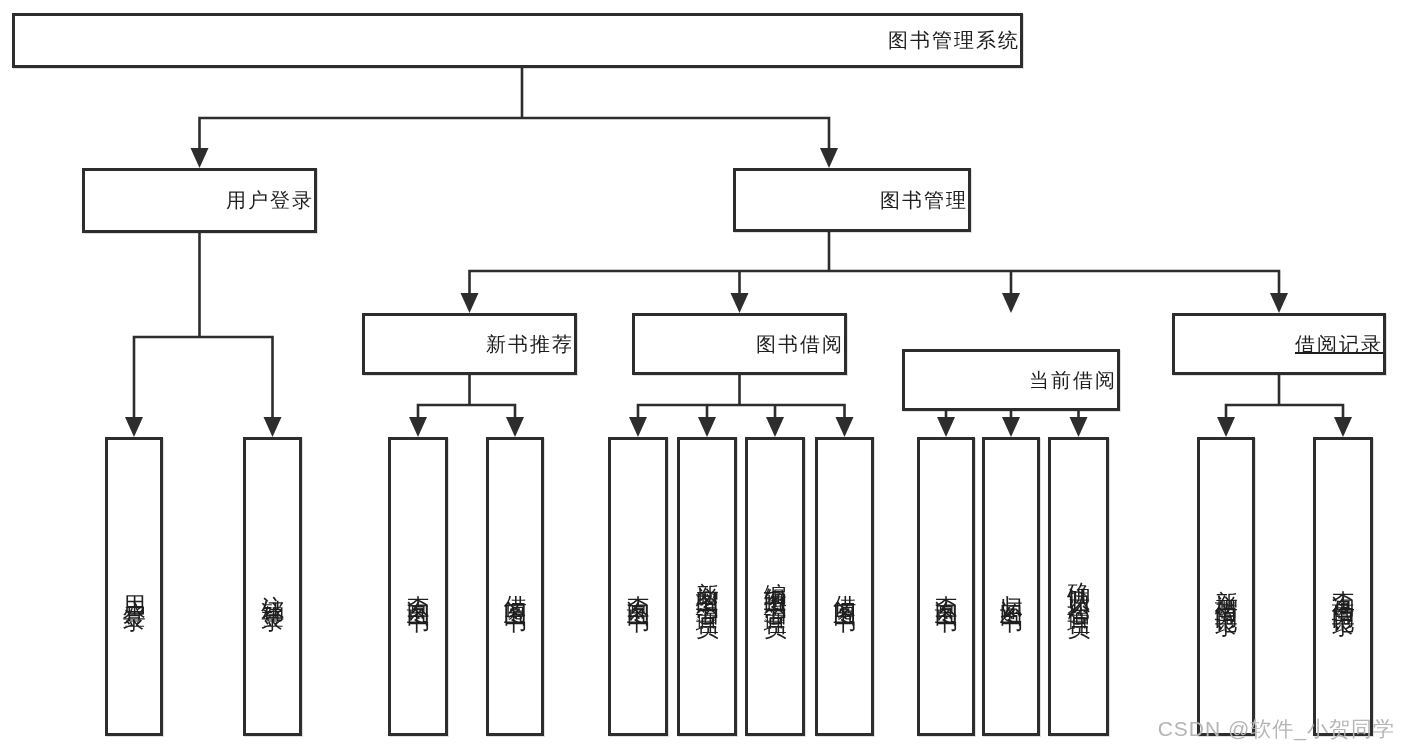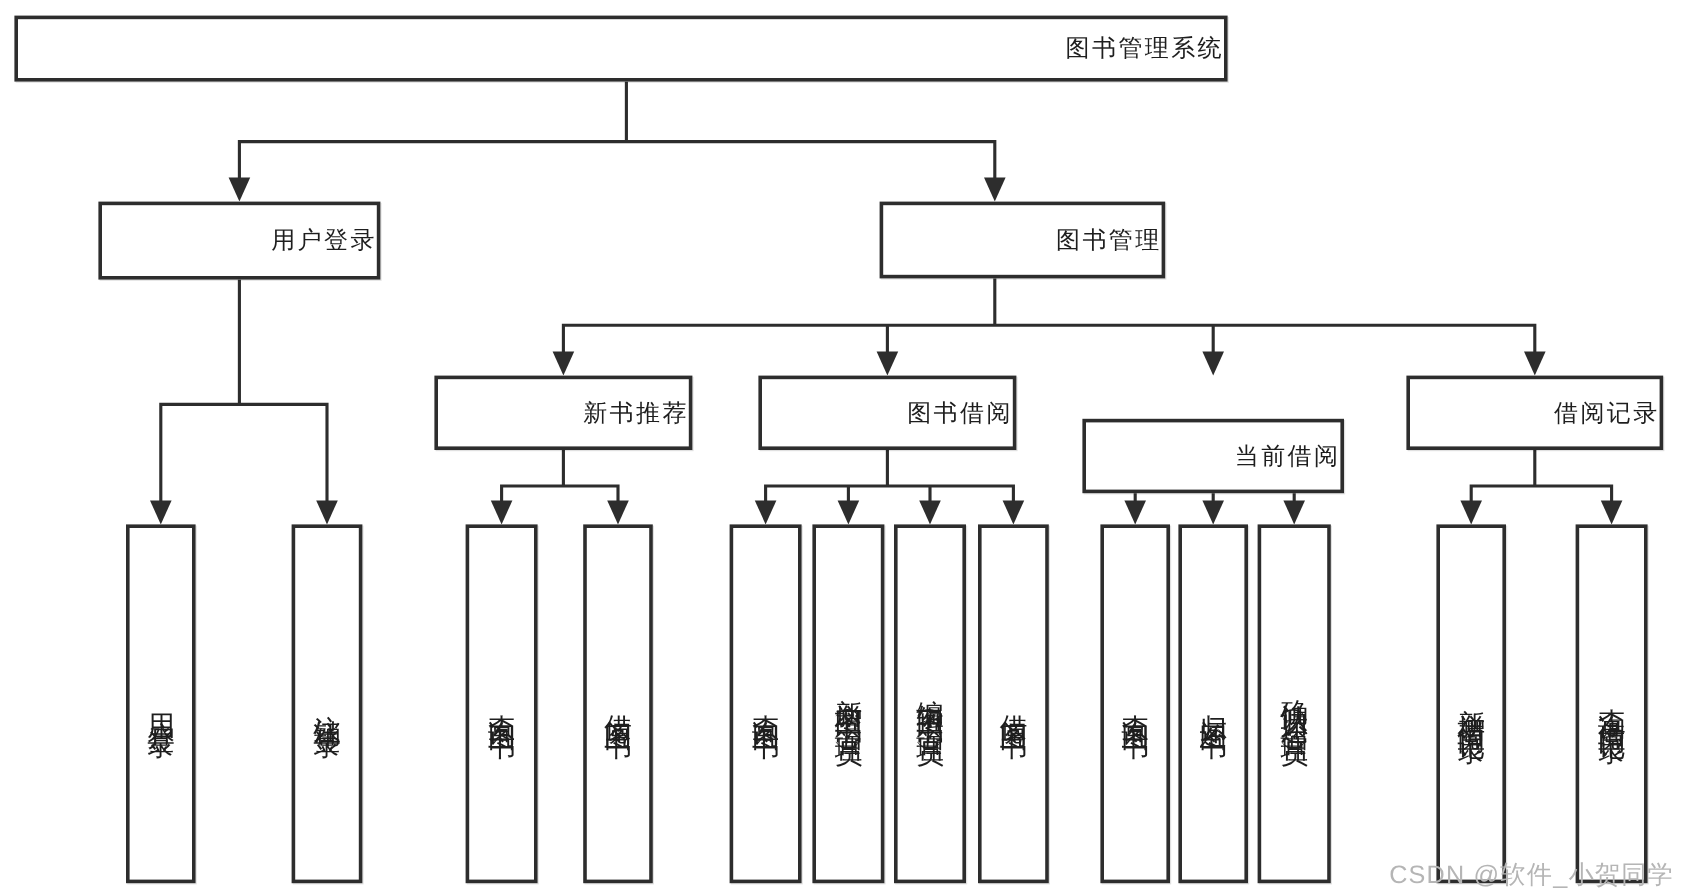--- a/index.html
+++ b/index.html
@@ -118,21 +118,21 @@
 
   <div class="node" style="left:362px; top:313px; width:215px; height:62px;">
     <span class="hlabel">新书推荐</span>
   </div>
   <div class="node" style="left:632px; top:313px; width:215px; height:62px;">
     <span class="hlabel">图书借阅</span>
   </div>
   <div class="node" style="left:902px; top:313px; width:218px; height:62px;margin-top:36px;">
     <span class="hlabel">当前借阅</span>
   </div>
-  <div class="node" style="left:1172px; top:313px; width:214px; height:62px;">
+  <div class="node" style="left:1172px; top:313px; width:214px; height:62px;text-decoration:underline;">
     <span class="hlabel">借阅记录</span>
   </div>
 
   <div class="vnode" style="left:105px; top:437px; width:58px; height:299px;">
     <span class="vlabel">用户登录</span>
   </div>
   <div class="vnode" style="left:243px; top:437px; width:59px; height:299px;">
     <span class="vlabel">注销登录</span>
   </div>
 

